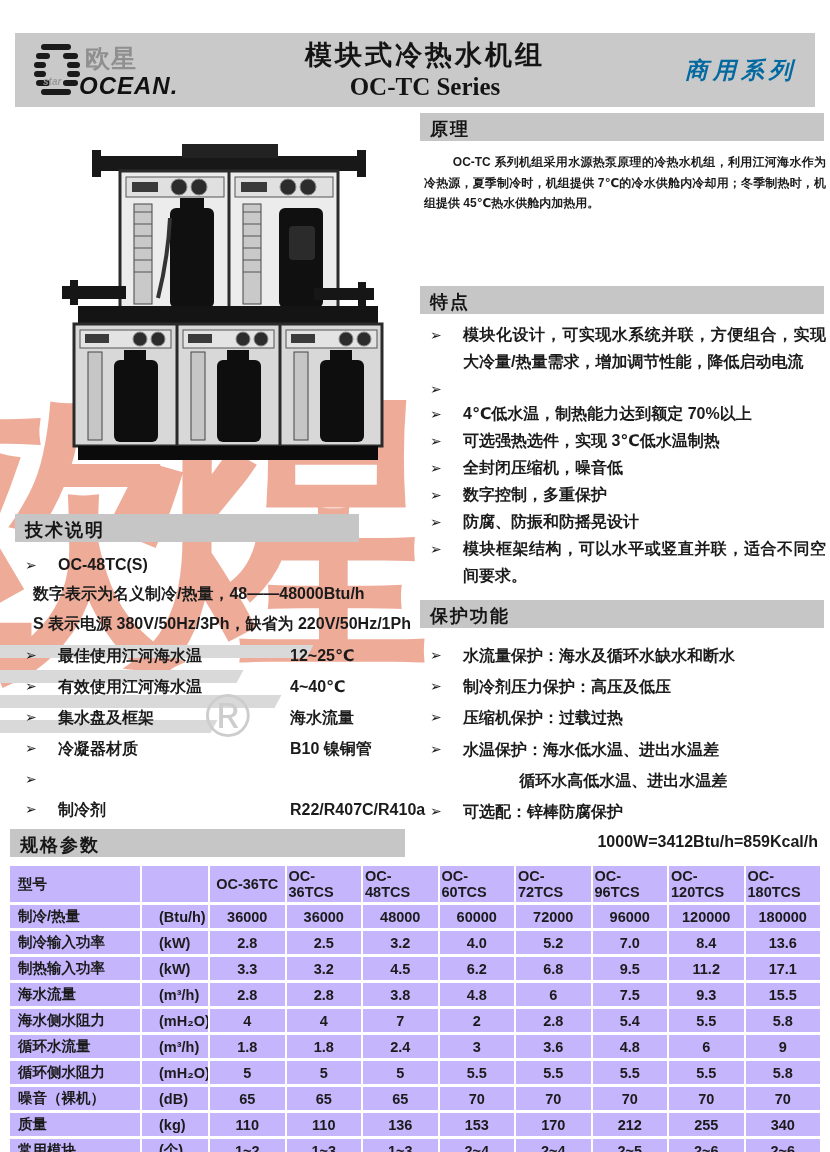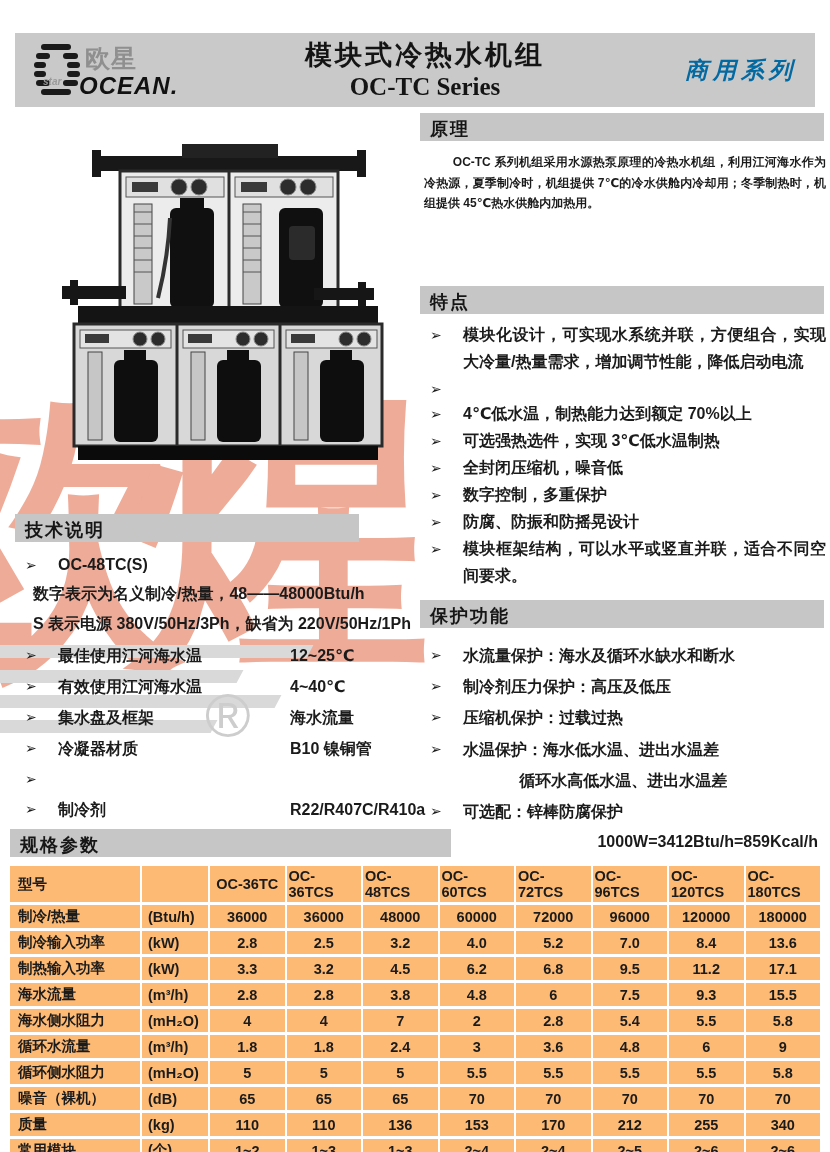--- a/index.html
+++ b/index.html
@@ -41,27 +41,27 @@
   .sub2 { margin-left:6.2em; }
   
   .ti-line2 { margin-left:18px; }
   .ti-row { display:flex; }
   .ti-row .lab { width:232px; }
   
   .photo { position:absolute; left:62px; top:138px; z-index:1; }
   
   .note { position:absolute; right:12px; top:833px; font-size:16px; z-index:1; }
   .table { position:absolute; left:10px; top:866px; width:810px; z-index:1; }
-  .trow { display:grid; grid-template-columns:130px 68px repeat(8,1fr); background:#fdba74;
+  .trow { display:grid; grid-template-columns:130px 68px repeat(8,1fr); background:#c4b5fd;
     margin-bottom:3px; font-size:14.5px; }
   .tc { padding:2px 2px; min-height:21px; display:flex; align-items:center; justify-content:center;
     border-left:2px solid #fff; }
   .tc:first-child { border-left:none; }
   .tc.lbl { justify-content:flex-start; padding-left:8px; }
-  .tc.unit { justify-content:flex-start; padding-left:6px; }
+  .tc.unit { justify-content:flex-start; padding-left:17px; }
 </style>
 </head>
 <body>
 
 <div class="page">
 
   <div class="wm-red">欧煋</div>
   <div class="wm-gray">
     <div class="wm-stripe"></div>
     <div class="wm-stripe" style="width:78%"></div>
@@ -281,21 +281,21 @@
         <span class="bt">➢</span>
         <span class="tx">水温保护：海水低水温、进出水温差</span>
       </div>
     <div class="sub2">循环水高低水温、进出水温差</div>
     <div class="li">
         <span class="bt">➢</span>
         <span class="tx">可选配：锌棒防腐保护</span>
       </div>
   </div>
 
-  <div class="secbar" style="left:10px; top:829px; width:441px;">规格参数</div>
+  <div class="secbar" style="left:10px; top:829px; width:395px;">规格参数</div>
   <div class="note">1000W=3412Btu/h=859Kcal/h</div>
 
   <div class="table">
     <div class="trow">
       <div class="tc lbl">型号</div>
       <div class="tc unit"></div>
       <div class="tc">OC-36TC</div>
       <div class="tc">OC-36TCS</div>
       <div class="tc">OC-48TCS</div>
       <div class="tc">OC-60TCS</div>

